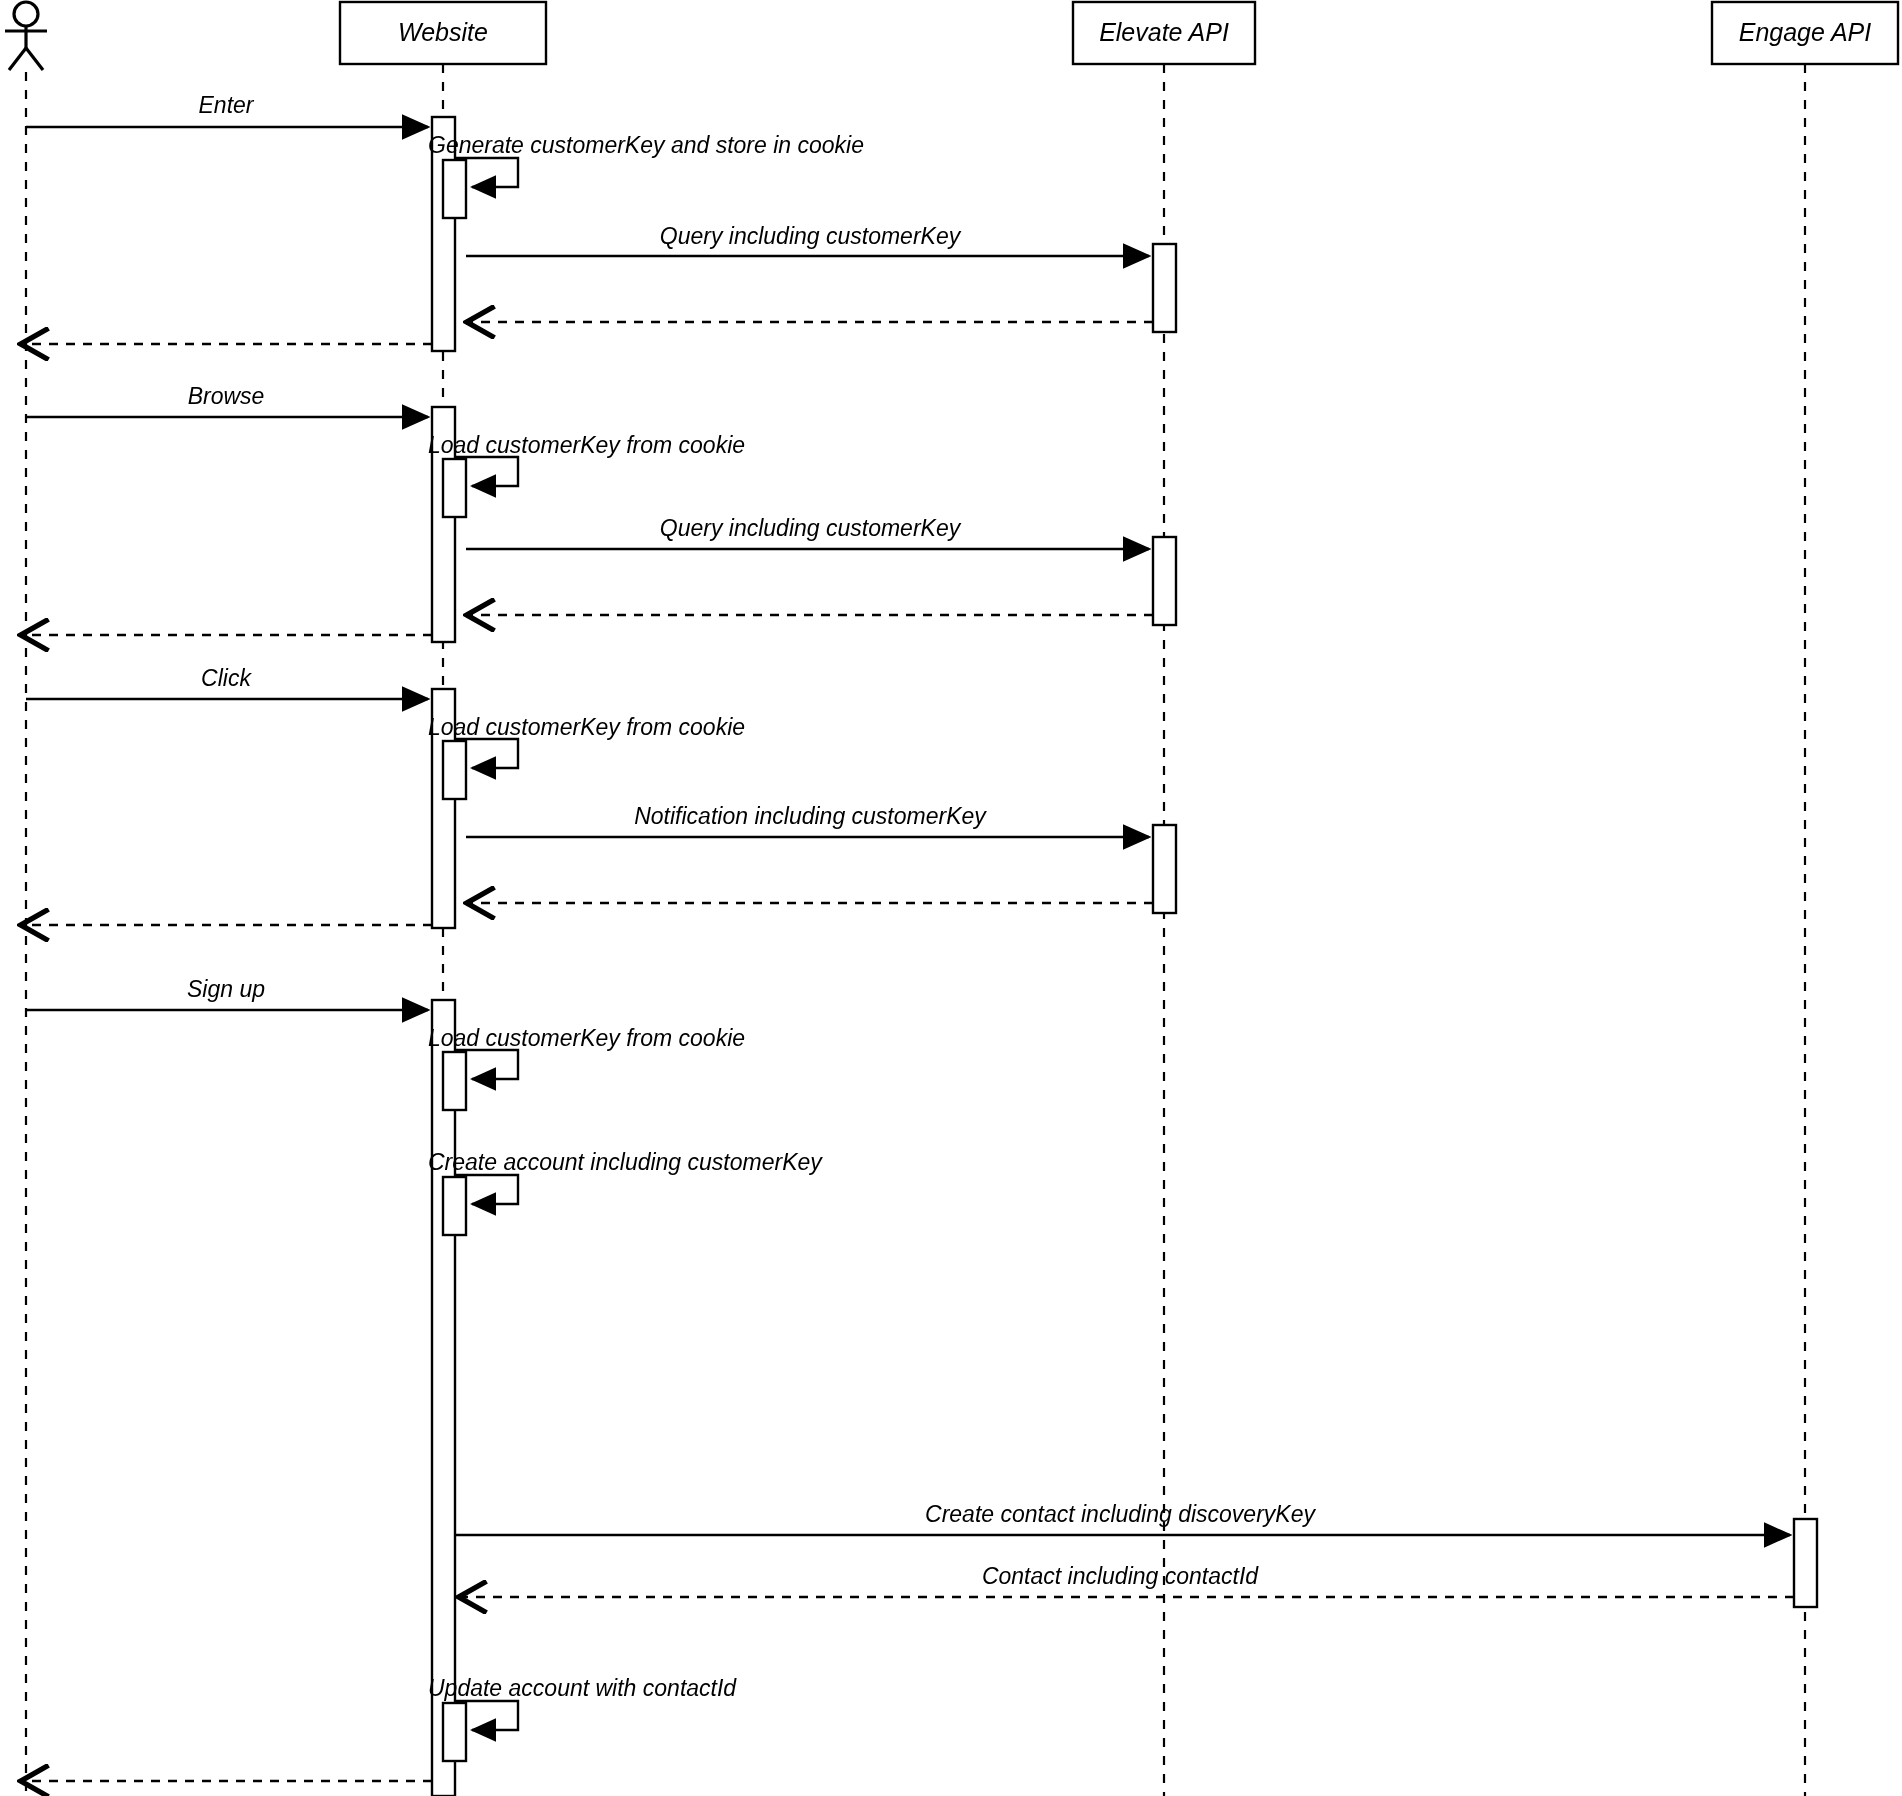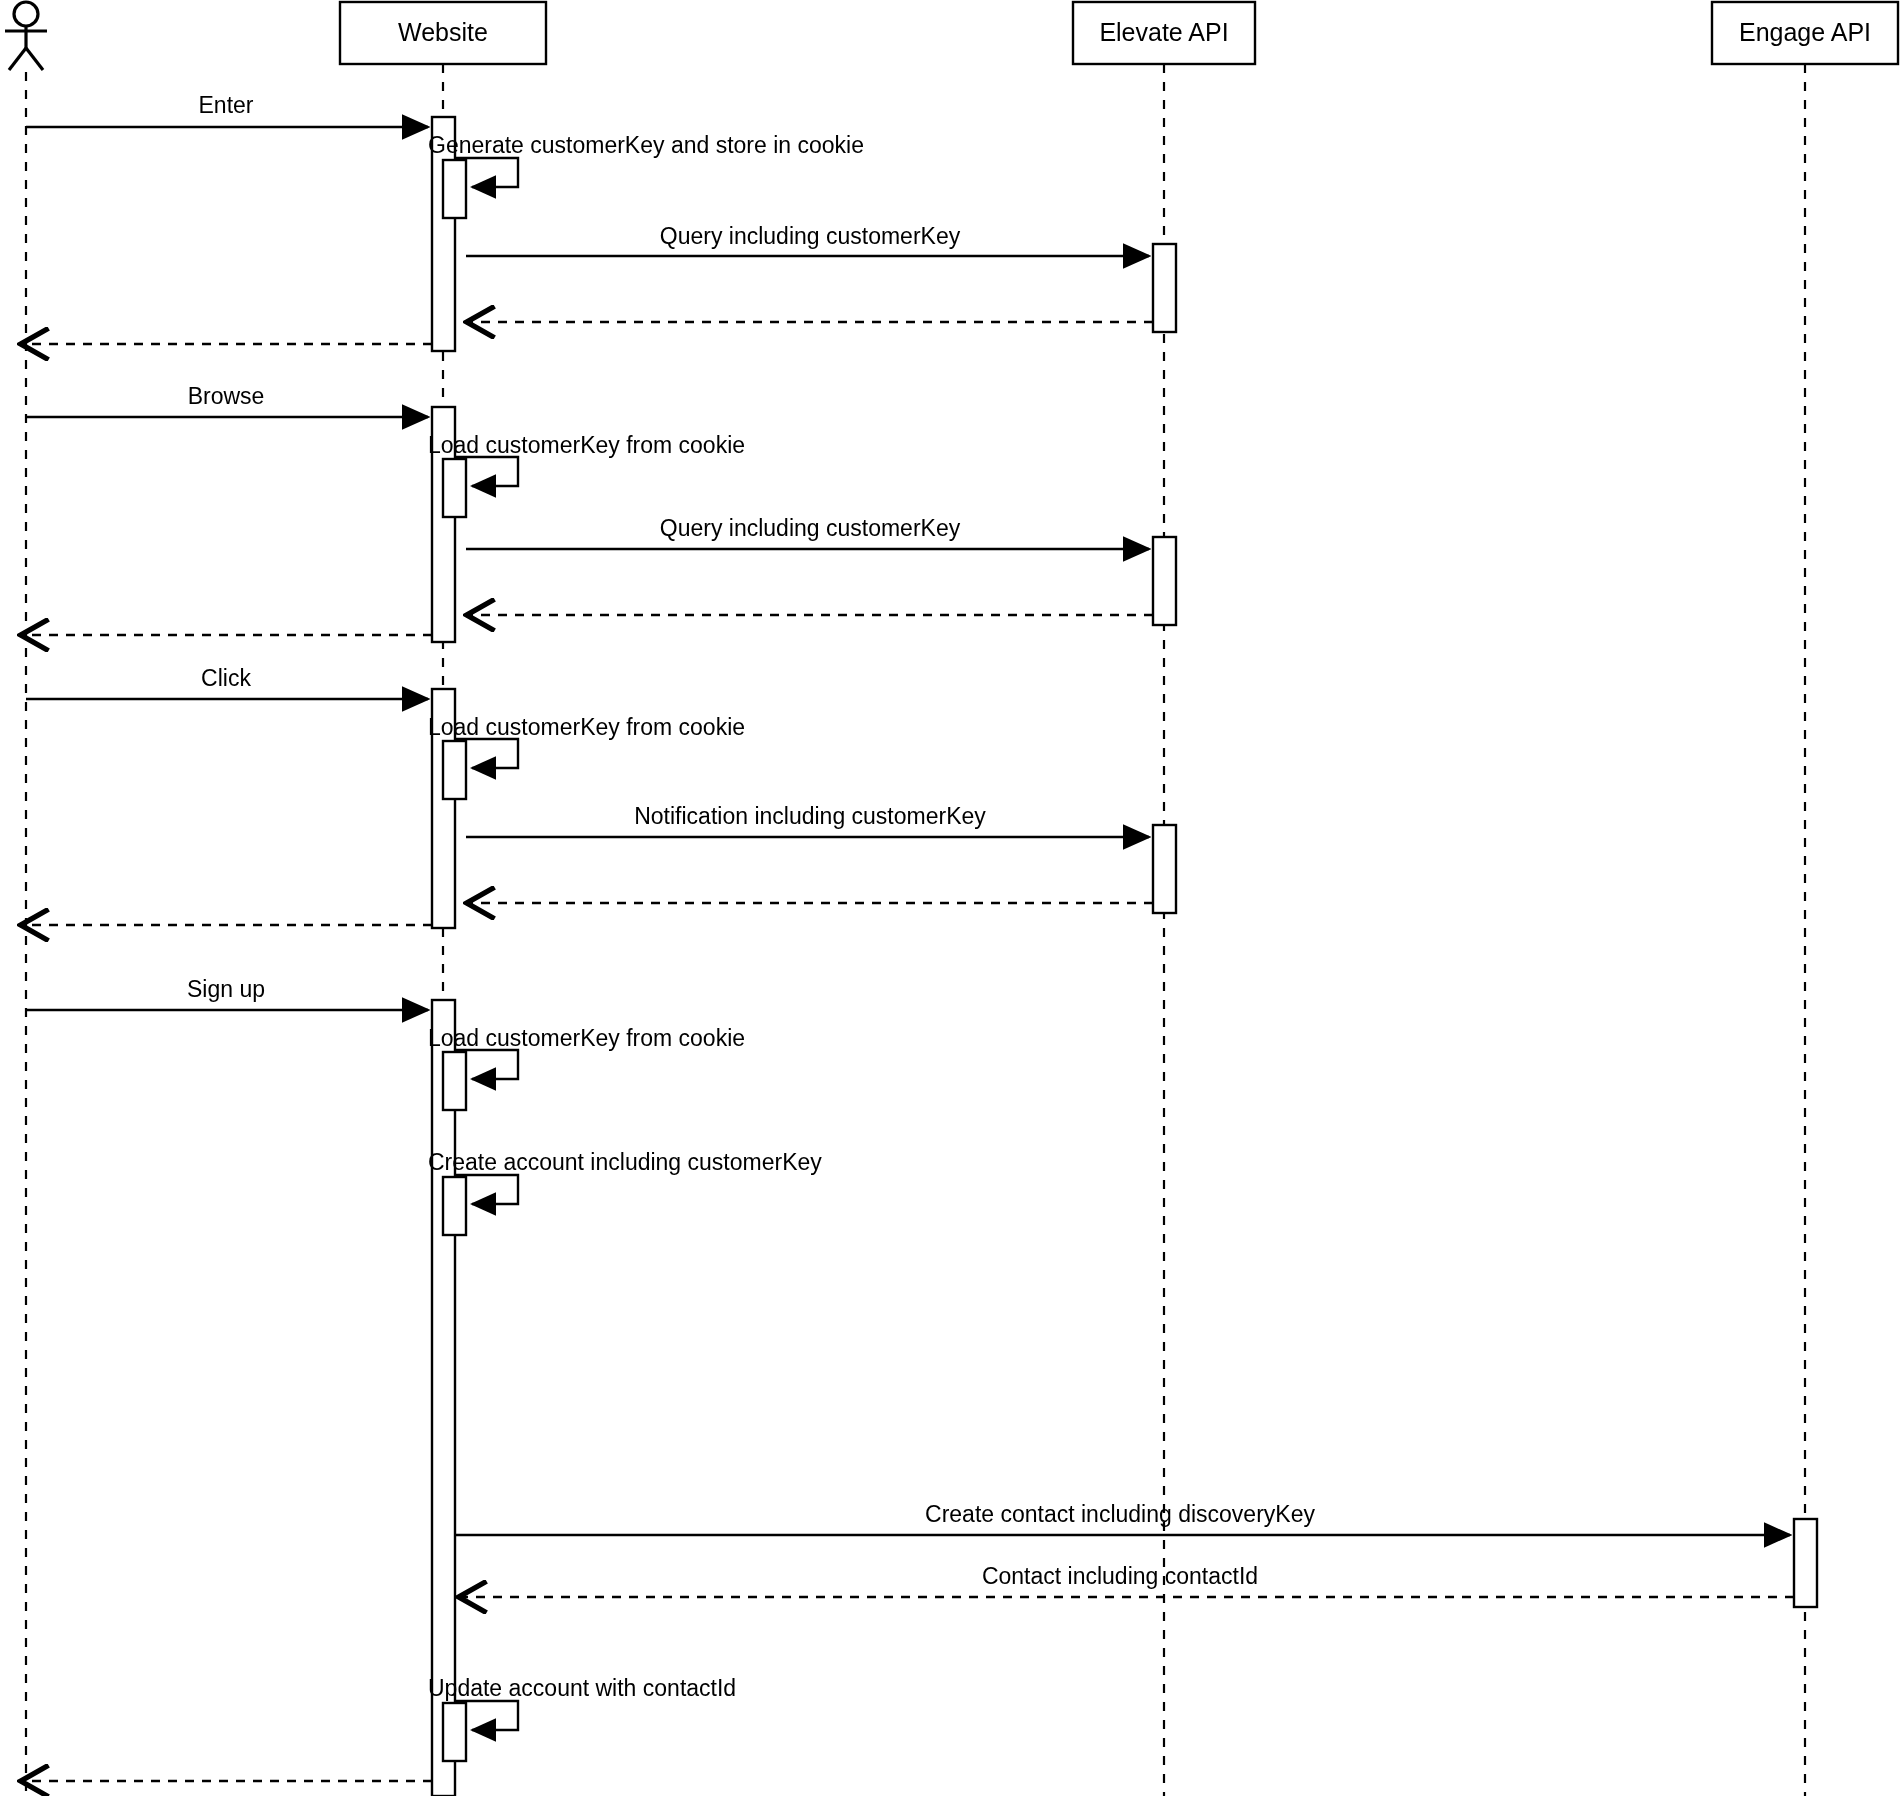--- a/index.html
+++ b/index.html
@@ -9,20 +9,21 @@
   }
   body {
     font-family: "Liberation Sans", sans-serif;
   }
   #diagram-root {
     position: relative;
     width: 1902px;
     height: 1796px;
     background: #ffffff;
     overflow: hidden;
+    font-style: italic;
   }
   svg.seq {
     display: block;
     width: 1902px;
     height: 1796px;
   }
   .lifeline-box {
     fill: #ffffff;
     stroke: #000000;
     stroke-width: 2.4;

